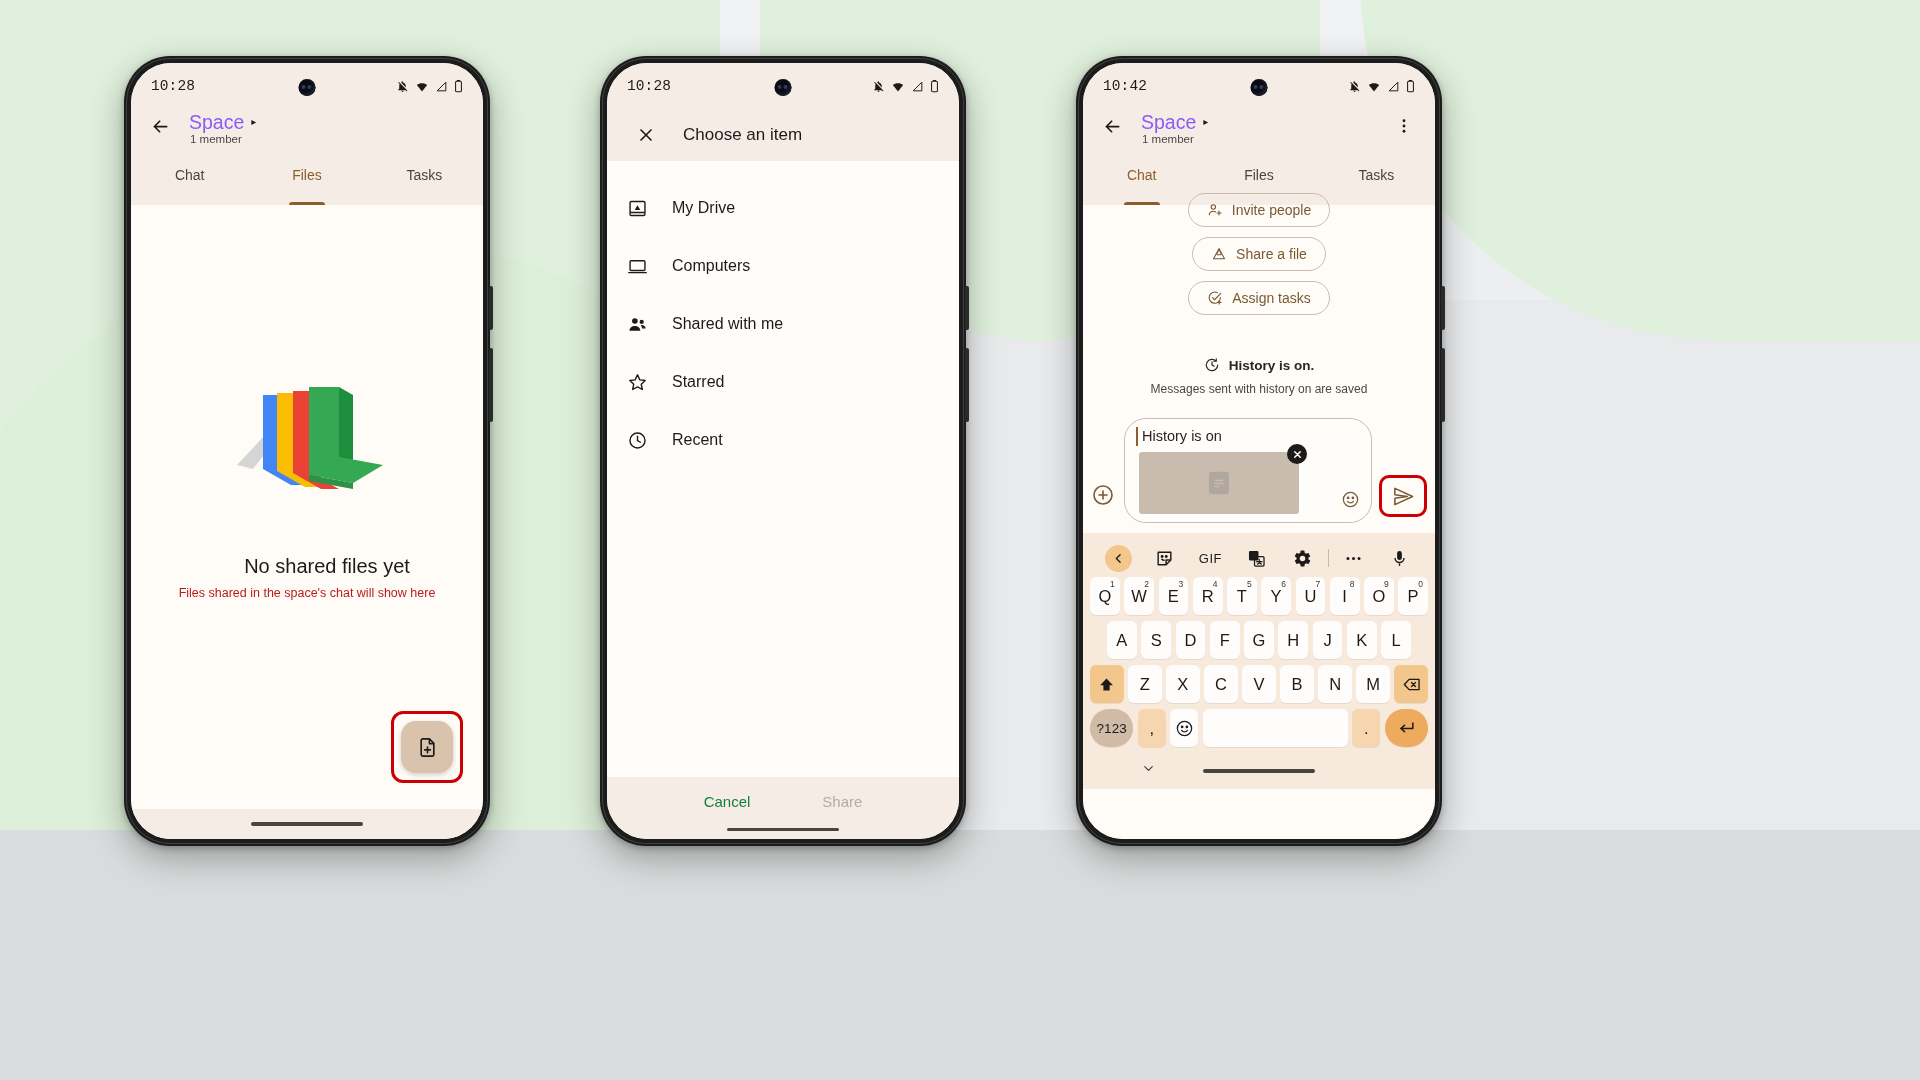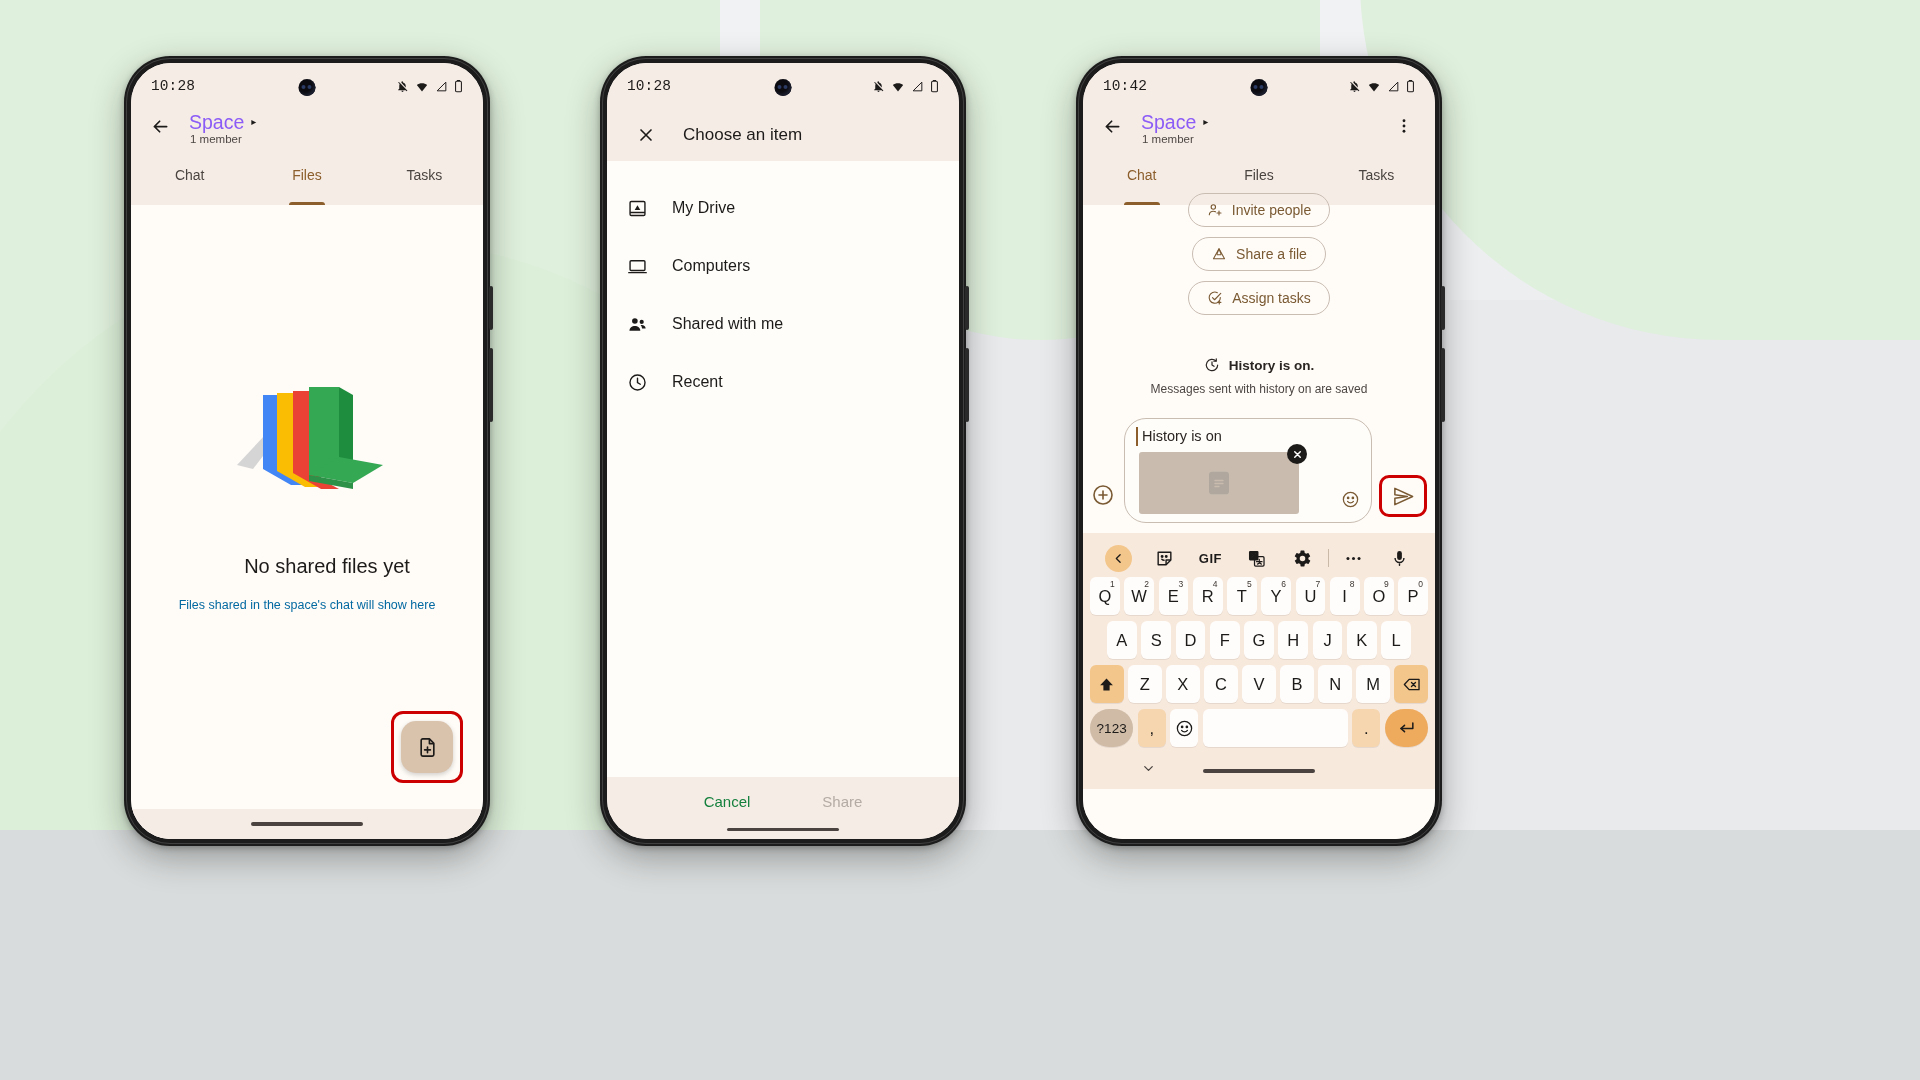--- a/index.html
+++ b/index.html
@@ -104,21 +104,21 @@
          font-size:14px; color:#4a4440; cursor:pointer; position:relative; padding-top:2px;}
   .tab.active { color:#8b5e2b; }
   .tab .ind { position:absolute; bottom:0; width:36px; height:3.5px; background:#8b5e2b;
               border-radius:3px 3px 0 0; }
 
   
   .body-p1 { background:#fffbf7; height:calc(100% - 142px); position:relative; }
   .empty-wrap { position:absolute; left:0; right:0; top:168px; text-align:center; }
   .folders { width:180px; height:130px; margin:0 auto 52px; position:relative; }
   .empty-title { font-size:20px; color:#1d1b1a;margin-left:40px; }
-  .empty-sub { font-size:12.5px; color:#0369a1; margin-top:20px; }
+  .empty-sub { font-size:12.5px; color:#b91c1c; margin-top:8px; }
 
   .fab-highlight {
     position:absolute; right:20px; bottom:56px;
     width:72px; height:72px; border:3px solid #cc0000; border-radius:12px;
     display:flex; align-items:center; justify-content:center;
   }
   .fab {
     width:52px; height:52px; background:#d9c3ad; border-radius:15px;
     display:flex; align-items:center; justify-content:center;
     box-shadow:0 2px 5px rgba(0,0,0,.18);
@@ -371,20 +371,26 @@
       <div class="pk-item">
         <svg width="21" height="21" viewBox="0 0 24 24" fill="#1d1b1a">
           <circle cx="9" cy="8" r="3.2"></circle>
           <path d="M2.8 19c0-3.4 2.8-5.4 6.2-5.4s6.2 2 6.2 5.4z"></path>
           <circle cx="16.8" cy="9" r="2.4"></circle>
           <path d="M16.8 12.6c2.6 0 4.5 1.6 4.5 3.9h-4.1c-.1-1.5-.7-2.8-1.7-3.8.4-.1.8-.1 1.3-.1z"></path>
         </svg>
         <span class="pk-label">Shared with me</span>
       </div>
       <div class="pk-item">
+        <svg width="21" height="21" viewBox="0 0 24 24" fill="none" stroke="#1d1b1a" stroke-width="1.6" stroke-linejoin="round">
+          <path d="M12 3.2l2.7 5.8 6.1.7-4.5 4.2 1.2 6.1L12 17l-5.5 3 1.2-6.1L3.2 9.7l6.1-.7z"></path>
+        </svg>
+        <span class="pk-label">Starred</span>
+      </div>
+      <div class="pk-item">
         <svg width="21" height="21" viewBox="0 0 24 24" fill="none" stroke="#1d1b1a" stroke-width="1.6" stroke-linecap="round">
           <circle cx="12" cy="12" r="8.6"></circle>
             <path d="M12 7.2V12l3.2 2"></path>
         </svg>
         <span class="pk-label">Recent</span>
       </div>
     </div>
 
     <div class="picker-actions">
       <div class="pk-btn">Cancel</div>
@@ -551,21 +557,21 @@
           <div class="kb-tool">
             <svg width="19" height="19" viewBox="0 0 24 24" fill="none" stroke="#1d1b1a" stroke-width="1.8" stroke-linejoin="round">
               <path d="M4 4h16v10l-6 6H4z"></path>
                 <path d="M20 14h-6v6"></path>
               <circle cx="9" cy="9.5" r=".95" fill="#1d1b1a"></circle>
                 <circle cx="14.2" cy="9.5" r=".95" fill="#1d1b1a"></circle>
               <path d="M8.6 13c.8.9 1.8 1.3 2.9 1.3" stroke-linecap="round"></path>
             </svg>
           </div>
           <div class="kb-tool">
-            <span style="font-size:13px;font-weight:bold;color:#1d1b1a;letter-spacing:.5px">GIF</span>
+            <span style="font-size:13px;font-weight:normal;color:#1d1b1a;letter-spacing:.5px">GIF</span>
           </div>
           <div class="kb-tool">
             <svg width="19" height="19" viewBox="0 0 24 24" fill="none" stroke="#1d1b1a" stroke-width="1.6" stroke-linejoin="round">
               <rect x="2.5" y="2.5" width="12" height="12" rx="1.4" fill="#1d1b1a" stroke="none"></rect>
               <text x="8.5" y="11.5" font-size="8.5" fill="#f8e9dd" text-anchor="middle" font-family="Liberation Sans, sans-serif">G</text>
               <rect x="9.5" y="9.5" width="12" height="12" rx="1.4"></rect>
               <path d="M12 16h7M15.5 13.2v1.2M13.2 19c1.6-.6 2.8-1.8 3.3-3M15.6 16.5c.4 1.2 1.3 2.2 2.6 2.6" stroke-linecap="round"></path>
             </svg>
           </div>
           <div class="kb-tool">

